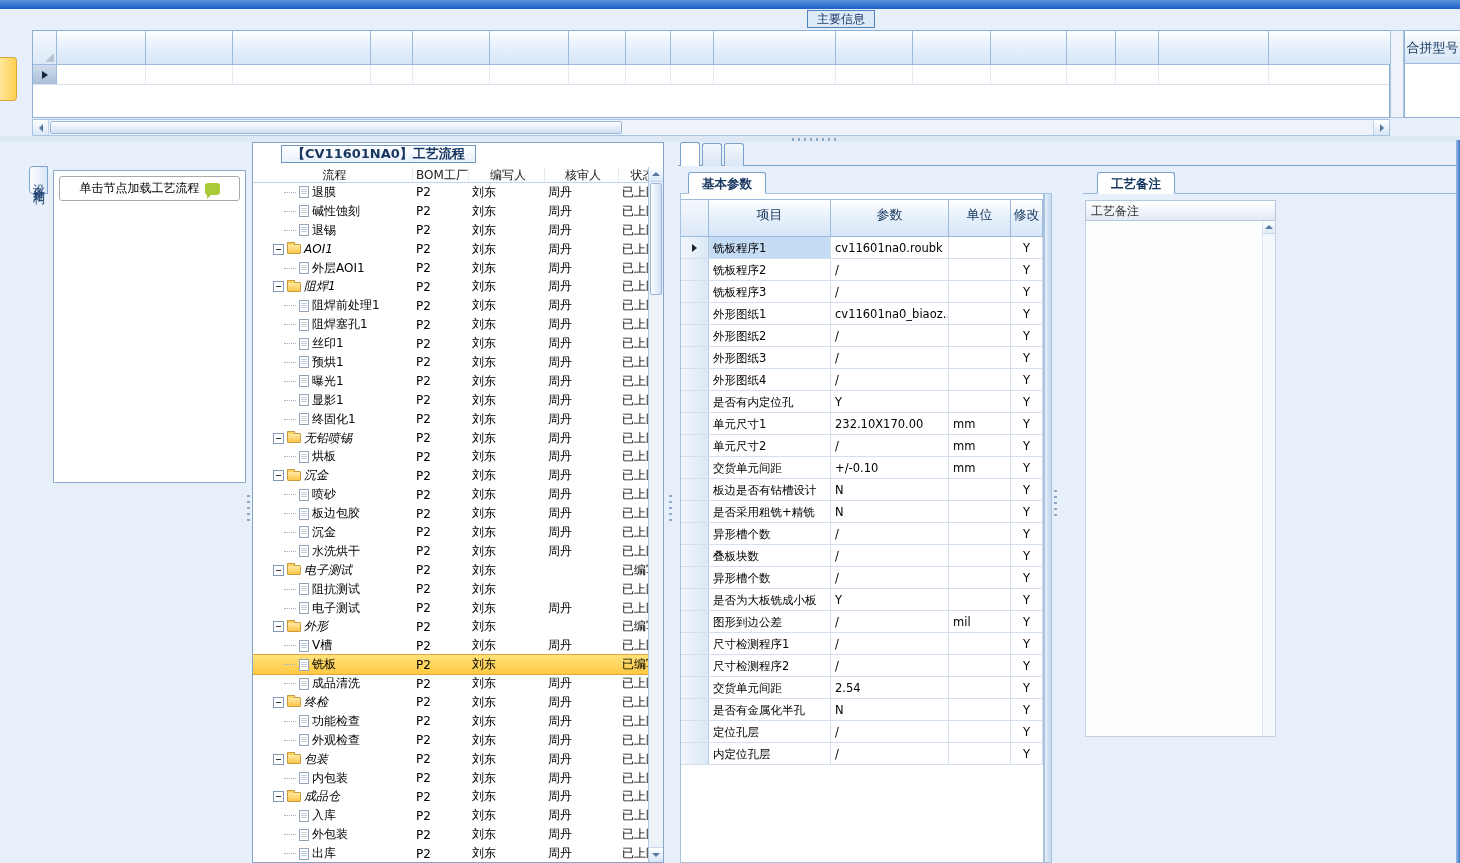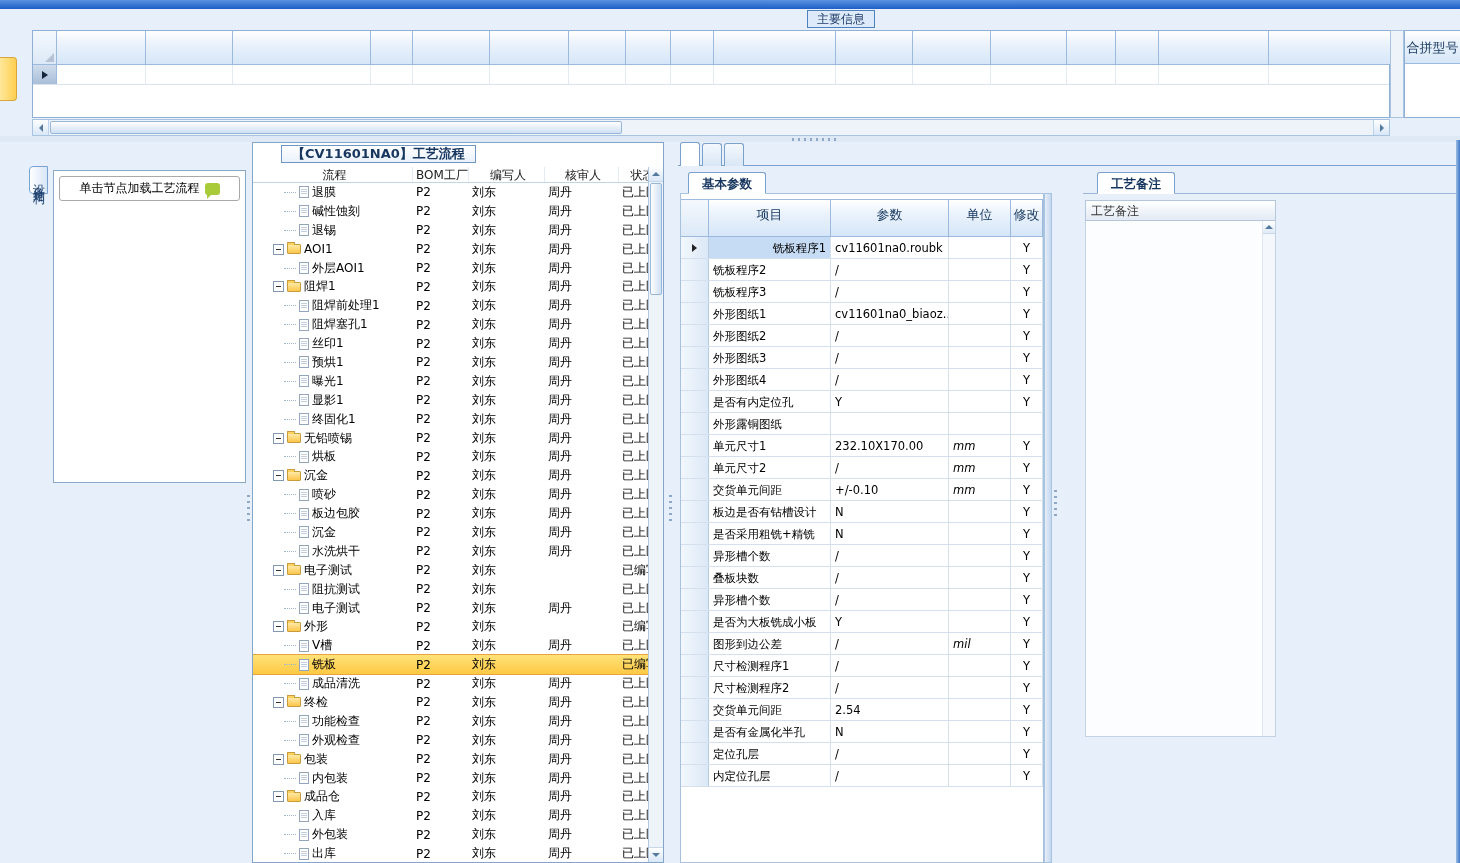--- a/index.html
+++ b/index.html
@@ -84,21 +84,21 @@
 .exp::after{content:"";position:absolute;left:2px;top:4px;width:5px;height:1px;background:#333;}
 .folder-ic{display:none;width:14px;height:10px;background:linear-gradient(#ffe9a6,#fcc64a);border:1px solid #c89b3c;
   border-radius:1px;position:relative;flex:none;}
 .folder-ic::before{content:"";position:absolute;top:-3px;left:-1px;width:6px;height:2px;background:#fcd25e;
   border:1px solid #c89b3c;border-bottom:none;border-radius:1px 1px 0 0;}
 .stub{display:none;width:12px;height:0;border-top:1px dotted #a0b4cc;margin-left:27px;flex:none;}
 .doc-ic{display:none;width:10px;height:12px;background:#fff;border:1px solid #93a5bb;position:relative;flex:none;}
 .doc-ic::after{content:"";position:absolute;left:1px;top:2px;width:6px;height:1px;background:#c2cedd;
   box-shadow:0 2px 0 #c2cedd,0 4px 0 #c2cedd;}
 .trow.folder .exp,.trow.folder .folder-ic{display:inline-block;}
-.trow.folder .c.name{padding-left:20px;}
+.trow.folder .c.name{padding-left:20px;font-style:italic;}
 .trow.leaf .stub,.trow.leaf .doc-ic{display:inline-block;}
 #flow-scroll{position:absolute;top:24px;right:0;bottom:0;width:15px;background:#eef3fa;border-left:1px solid #b3c9e2;
   z-index:5;display:flex;flex-direction:column;align-items:center;}
 .fs-btn{width:100%;height:15px;flex:none;background:linear-gradient(#fdfeff,#d9e7f7);display:flex;align-items:center;
   justify-content:center;border-bottom:1px solid #c6d7ea;}
 .fs-btn.b{border-top:1px solid #c6d7ea;border-bottom:none;}
 .vthumb{width:12px;height:112px;margin-top:1px;background:linear-gradient(90deg,#fefefe,#cfe0f4);border:1px solid #98b6da;
   border-radius:2px;flex:none;}
 .fs-spacer{flex:1;}
 
@@ -119,23 +119,23 @@
 .pgh{flex:none;border-right:1px solid #9cbade;background:linear-gradient(#ffffff,#eaf2fc 40%,#d6e6f8);
   text-align:center;line-height:30px;font-size:13px;color:#14365c;overflow:hidden;white-space:nowrap;}
 .pgh.item{width:122px;}.pgh.val{width:118px;}.pgh.unit{width:62px;}.pgh.mod{flex:1;}
 .prow{display:flex;height:22px;border-bottom:1px solid #d4e0ee;}
 .ph{width:28px;flex:none;background:linear-gradient(90deg,#f2f7fc,#dbe8f6);border-right:1px solid #b7cbe2;
   display:flex;align-items:center;justify-content:center;}
 .tri-sm{display:none;width:0;height:0;border-left:5px solid #222;border-top:4px solid transparent;border-bottom:4px solid transparent;}
 .prow.sel .tri-sm{display:block;}
 .pc{flex:none;padding:4px 4px 0;font-size:11.5px;border-right:1px solid #d4e0ee;white-space:nowrap;overflow:hidden;}
 .pc.item{width:122px;}
-.prow.sel .pc.item{background:#c6dcf5;text-align:right;}
+.prow.sel .pc.item{background:#c6dcf5;}
 .pc.val{width:118px;}
-.pc.unit{width:62px;font-style:italic;}
+.pc.unit{width:62px;}
 .pc.mod{flex:1;text-align:center;padding:4px 0 0;}
 #pscroll{position:absolute;left:366px;top:27px;width:8px;bottom:0;background:linear-gradient(90deg,#e7eef8,#c2d7ef);border:1px solid #a9c4e0;}
 
 
 #notes-area{position:absolute;left:382px;top:0;right:0;bottom:0;margin-left:23px;}
 #notes-area .itab{left:14px;}
 #notes-line{position:absolute;left:0;top:27px;right:0;border-top:1px solid #9ab5d5;}
 .note-col{position:absolute;top:34px;}
 #ncol1{left:2px;width:191px;}
 #ncol2{left:196px;width:200px;}
@@ -769,29 +769,20 @@
             </div>
             <div class="pc item">是否有内定位孔</div>
             <div class="pc val">Y</div>
             <div class="pc unit"></div>
             <div class="pc mod">Y</div>
           </div>
           <div class="prow">
             <div class="ph">
               
             </div>
-            <div class="pc item">外形露铜图纸</div>
-            <div class="pc val"></div>
-            <div class="pc unit"></div>
-            <div class="pc mod"></div>
-          </div>
-          <div class="prow">
-            <div class="ph">
-              
-            </div>
             <div class="pc item">单元尺寸1</div>
             <div class="pc val">232.10X170.00</div>
             <div class="pc unit">mm</div>
             <div class="pc mod">Y</div>
           </div>
           <div class="prow">
             <div class="ph">
               
             </div>
             <div class="pc item">单元尺寸2</div>

